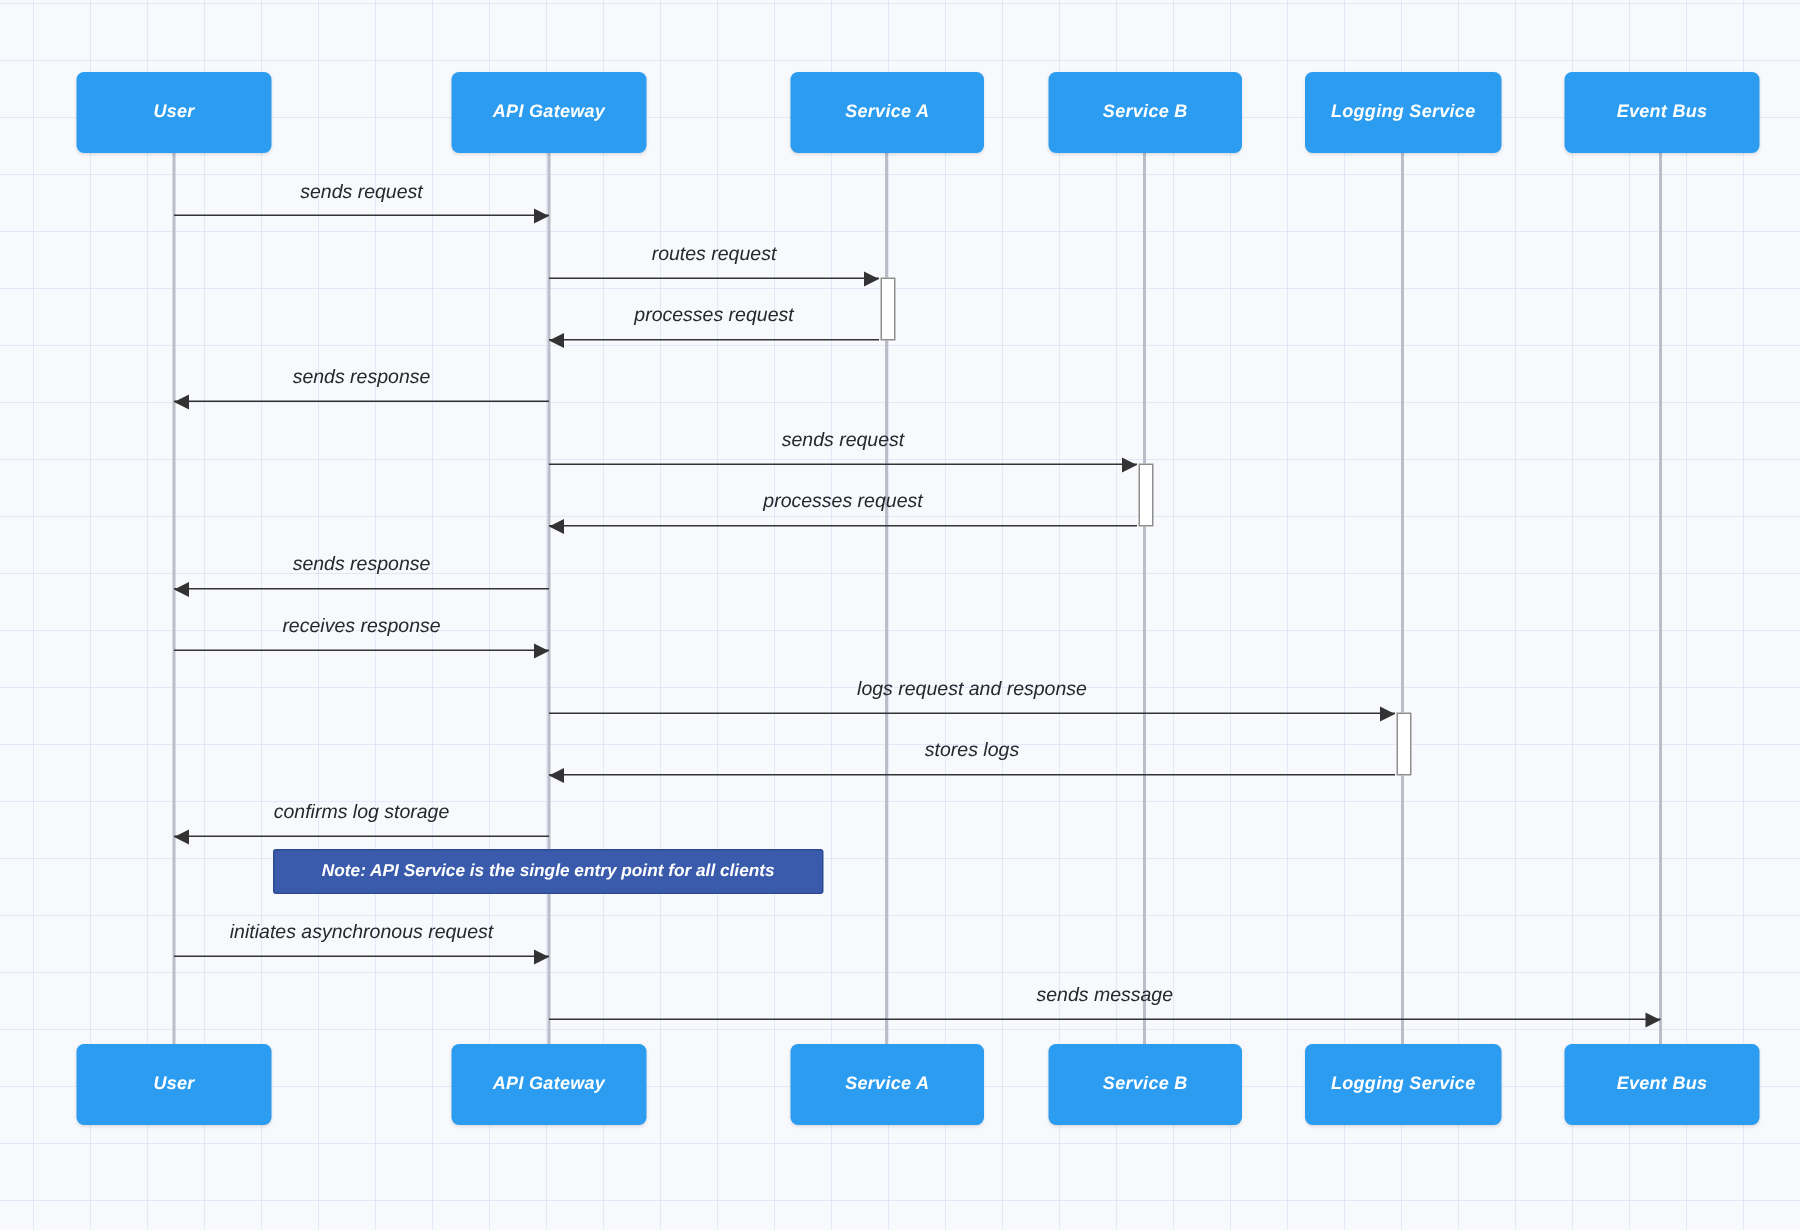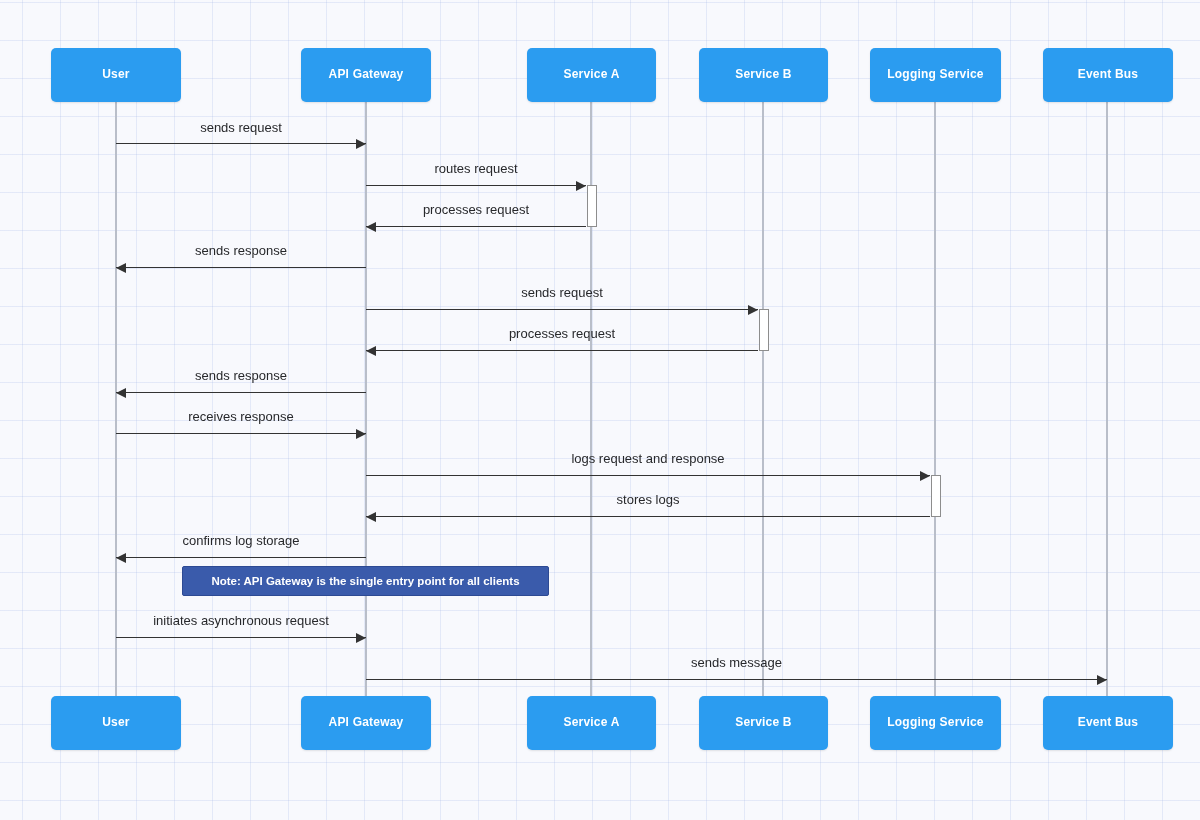--- a/index.html
+++ b/index.html
@@ -20,20 +20,21 @@
     background-color: #f8f9fd;
     background-image:
       linear-gradient(to right, rgba(180,195,235,0.30) 1px, transparent 1px),
       linear-gradient(to bottom, rgba(180,195,235,0.30) 1px, transparent 1px);
     background-size: 38px 38px;
     background-position: 22px 2px;
   }
   #diagram {
     position: absolute;
     inset: 0;
+    font-style: italic;
   }
   .lifeline {
     position: absolute;
     width: 2px;
     background: #b9bec9;
   }
   .participant {
     position: absolute;
     height: 54px;
     background: #2b9cf0;
@@ -186,16 +187,16 @@
       <div class="msg-line" style="left: 116px; top: 557px; width: 250px;"></div>
       <div class="arrowhead left" style="top: 553px; left: 116px;"></div>
       <div class="msg-label" style="top: 533px; left: 0px; width: 1200px; text-align: center; transform: translateX(-359px);">confirms log storage</div>
       <div class="msg-line" style="left: 116px; top: 637px; width: 250px;"></div>
       <div class="arrowhead right" style="top: 633px; left: 356px;"></div>
       <div class="msg-label" style="top: 613px; left: 0px; width: 1200px; text-align: center; transform: translateX(-359px);">initiates asynchronous request</div>
       <div class="msg-line" style="left: 366px; top: 679px; width: 741px;"></div>
       <div class="arrowhead right" style="top: 675px; left: 1097px;"></div>
       <div class="msg-label" style="top: 655px; left: 0px; width: 1200px; text-align: center; transform: translateX(136.5px);">sends message</div>
       <div class="note-box" style="left: 182px; top: 566px; width: 367px; height: 30px;">
-        <span>Note: API Gateway is the single entry point for all clients</span>
+        <span>Note: API Service is the single entry point for all clients</span>
       </div>
     </div>
 </div>
 
 </body></html>

